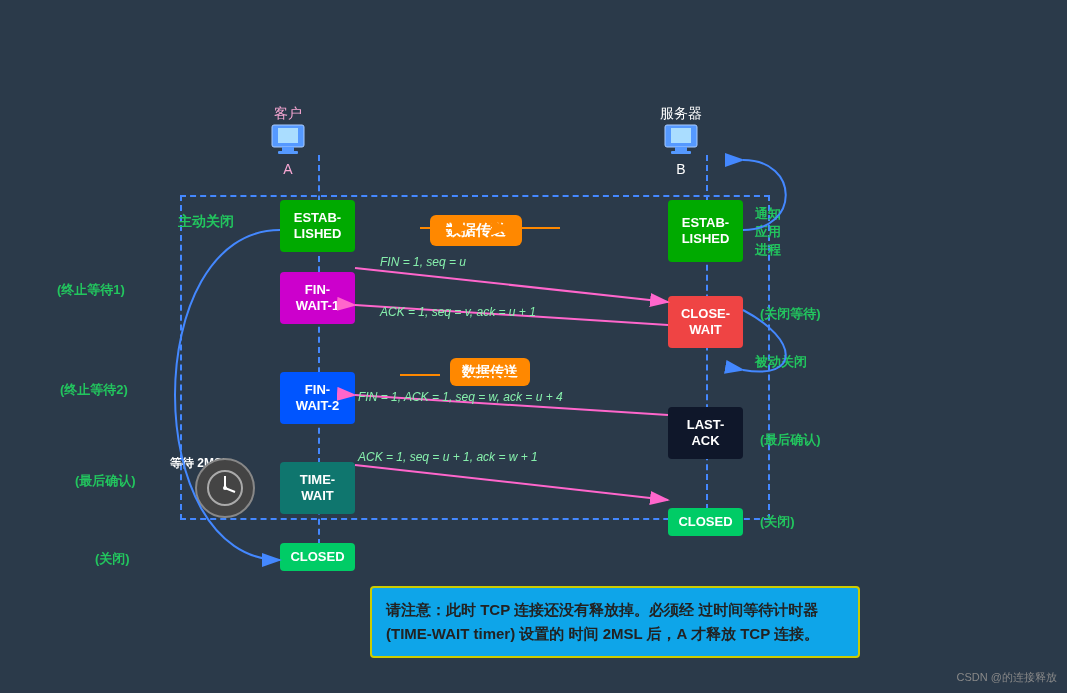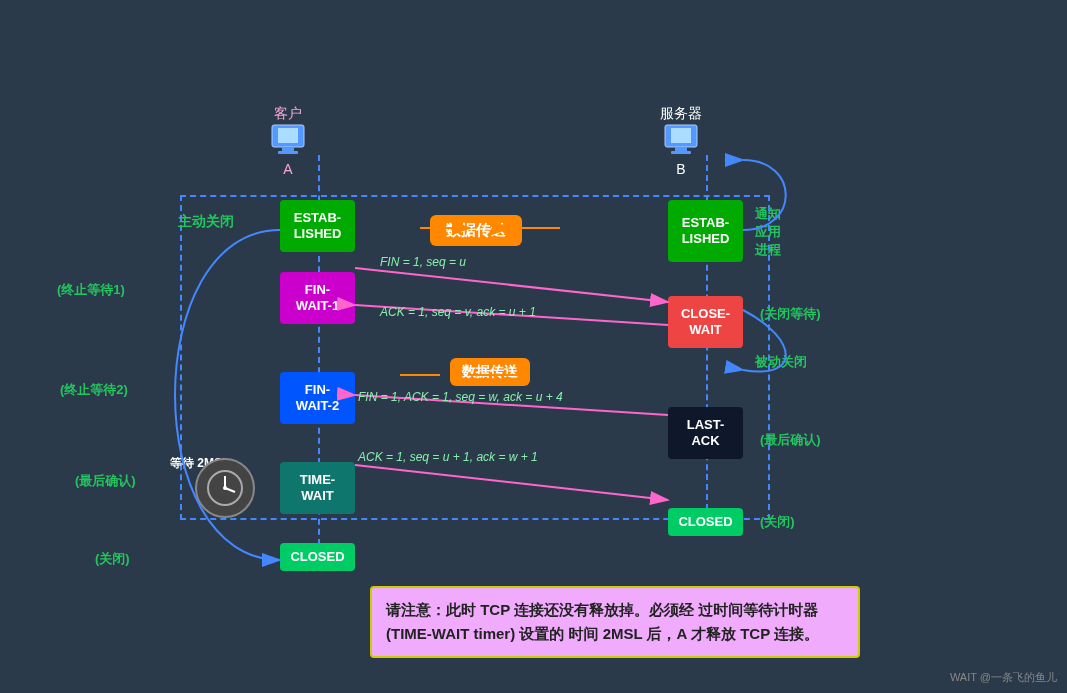--- a/index.html
+++ b/index.html
@@ -186,21 +186,21 @@
       top: 0;
       left: 0;
       width: 1067px;
       height: 693px;
       pointer-events: none;
     }
 
     
     .note-box {
       position: absolute;
-      background: #f0abfc;
+      background: #0ea5e9;
       border: 2px solid #cccc00;
       border-radius: 4px;
       bottom: 35px;
       left: 370px;
       width: 490px;
       padding: 10px 14px;
       font-size: 15px;
       color: #222;
       line-height: 1.6;
       font-weight: bold;
@@ -366,15 +366,15 @@
   <div class="arrow-label" style="top: 305px; left: 380px;">ACK = 1, seq = v, ack = u + 1</div>
   <div class="arrow-label" style="top: 390px; left: 358px;">FIN = 1, ACK = 1, seq = w, ack = u + 4</div>
   <div class="arrow-label" style="top: 450px; left: 358px;">ACK = 1, seq = u + 1, ack = w + 1</div>
 
   <div class="note-box">
     <span>请注意：此时 TCP 连接还没有释放掉。必须经
 过时间等待计时器 (TIME-WAIT timer) 设置的
 时间 2MSL 后，A 才释放 TCP 连接。</span>
   </div>
 
-  <div class="watermark">WAIT @一条飞的鱼儿</div>
+  <div class="watermark">CSDN @的连接释放</div>
 
 </div>
 
 </body></html>

